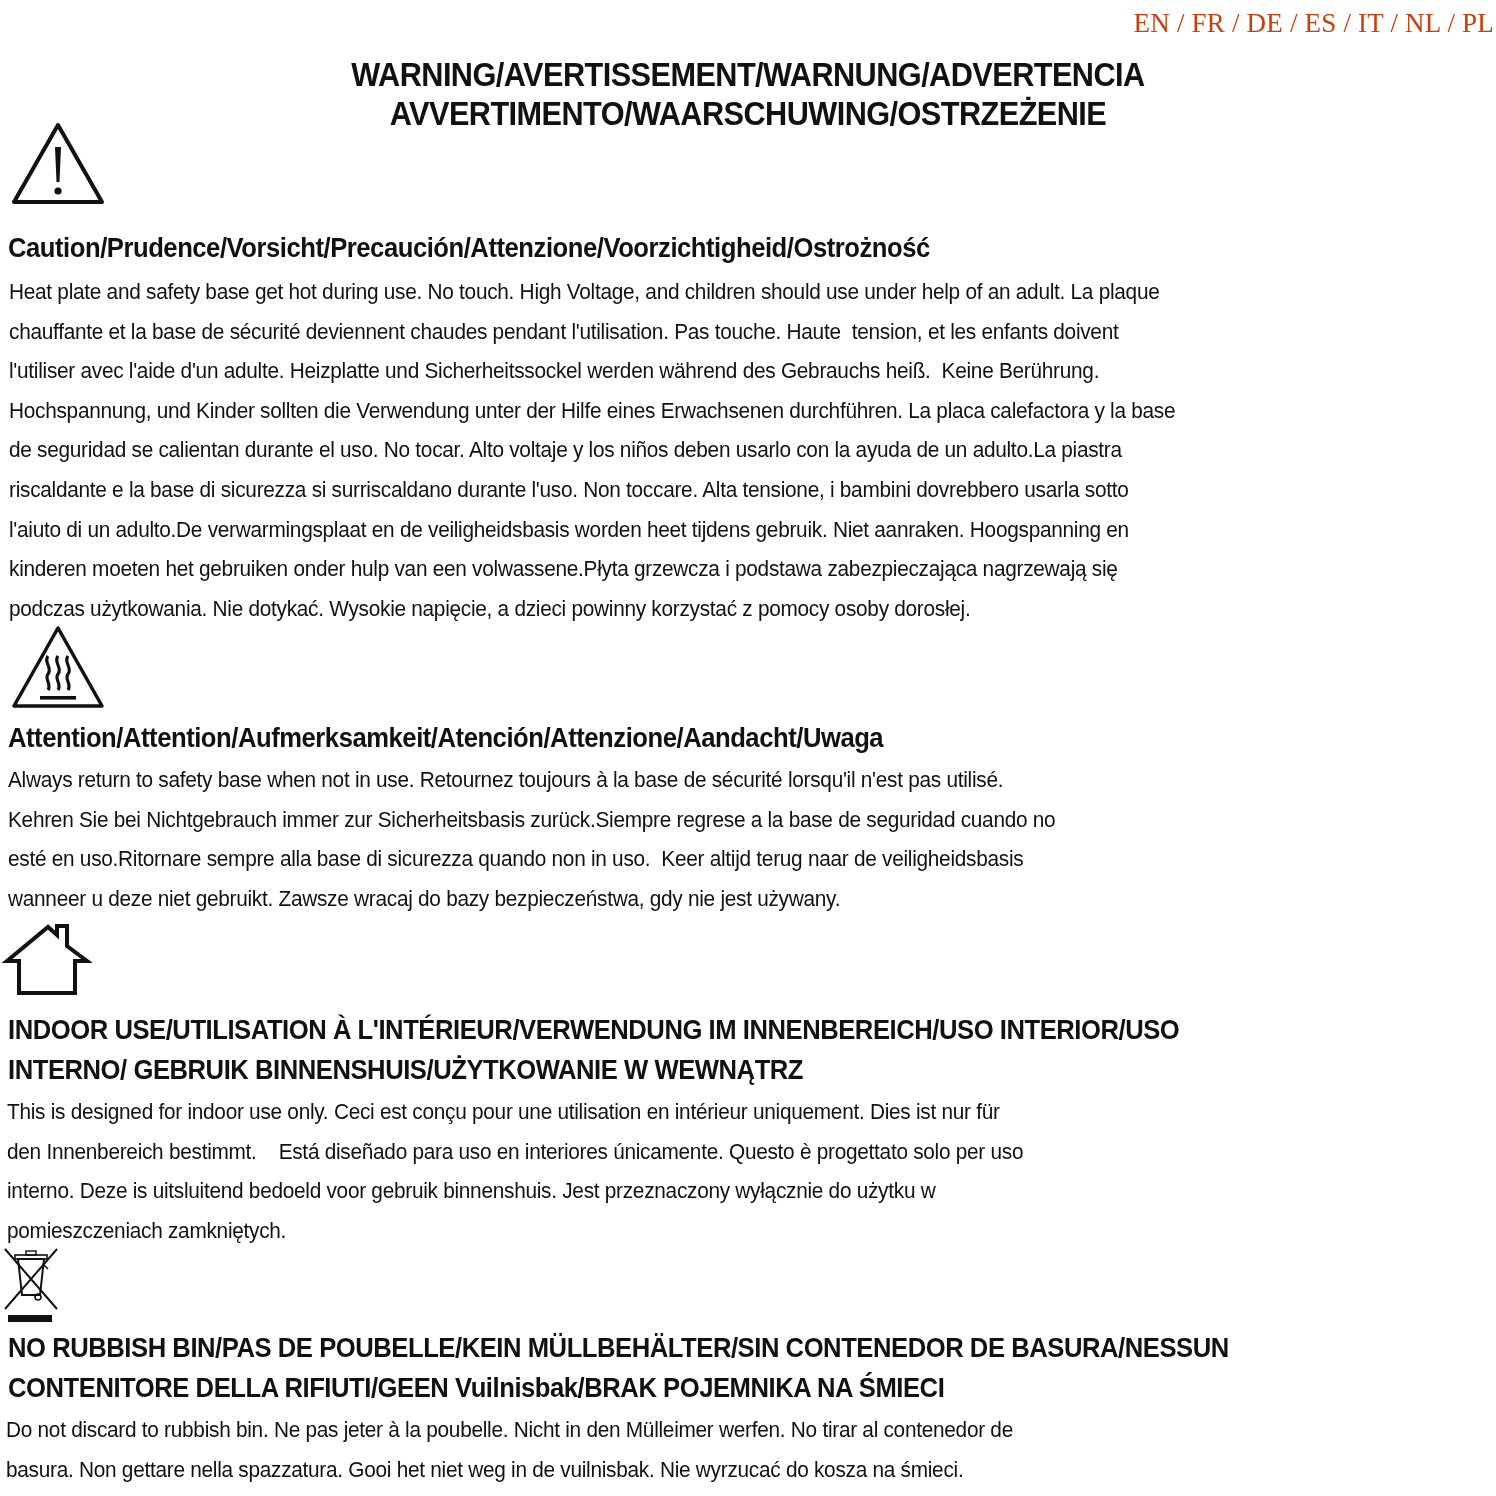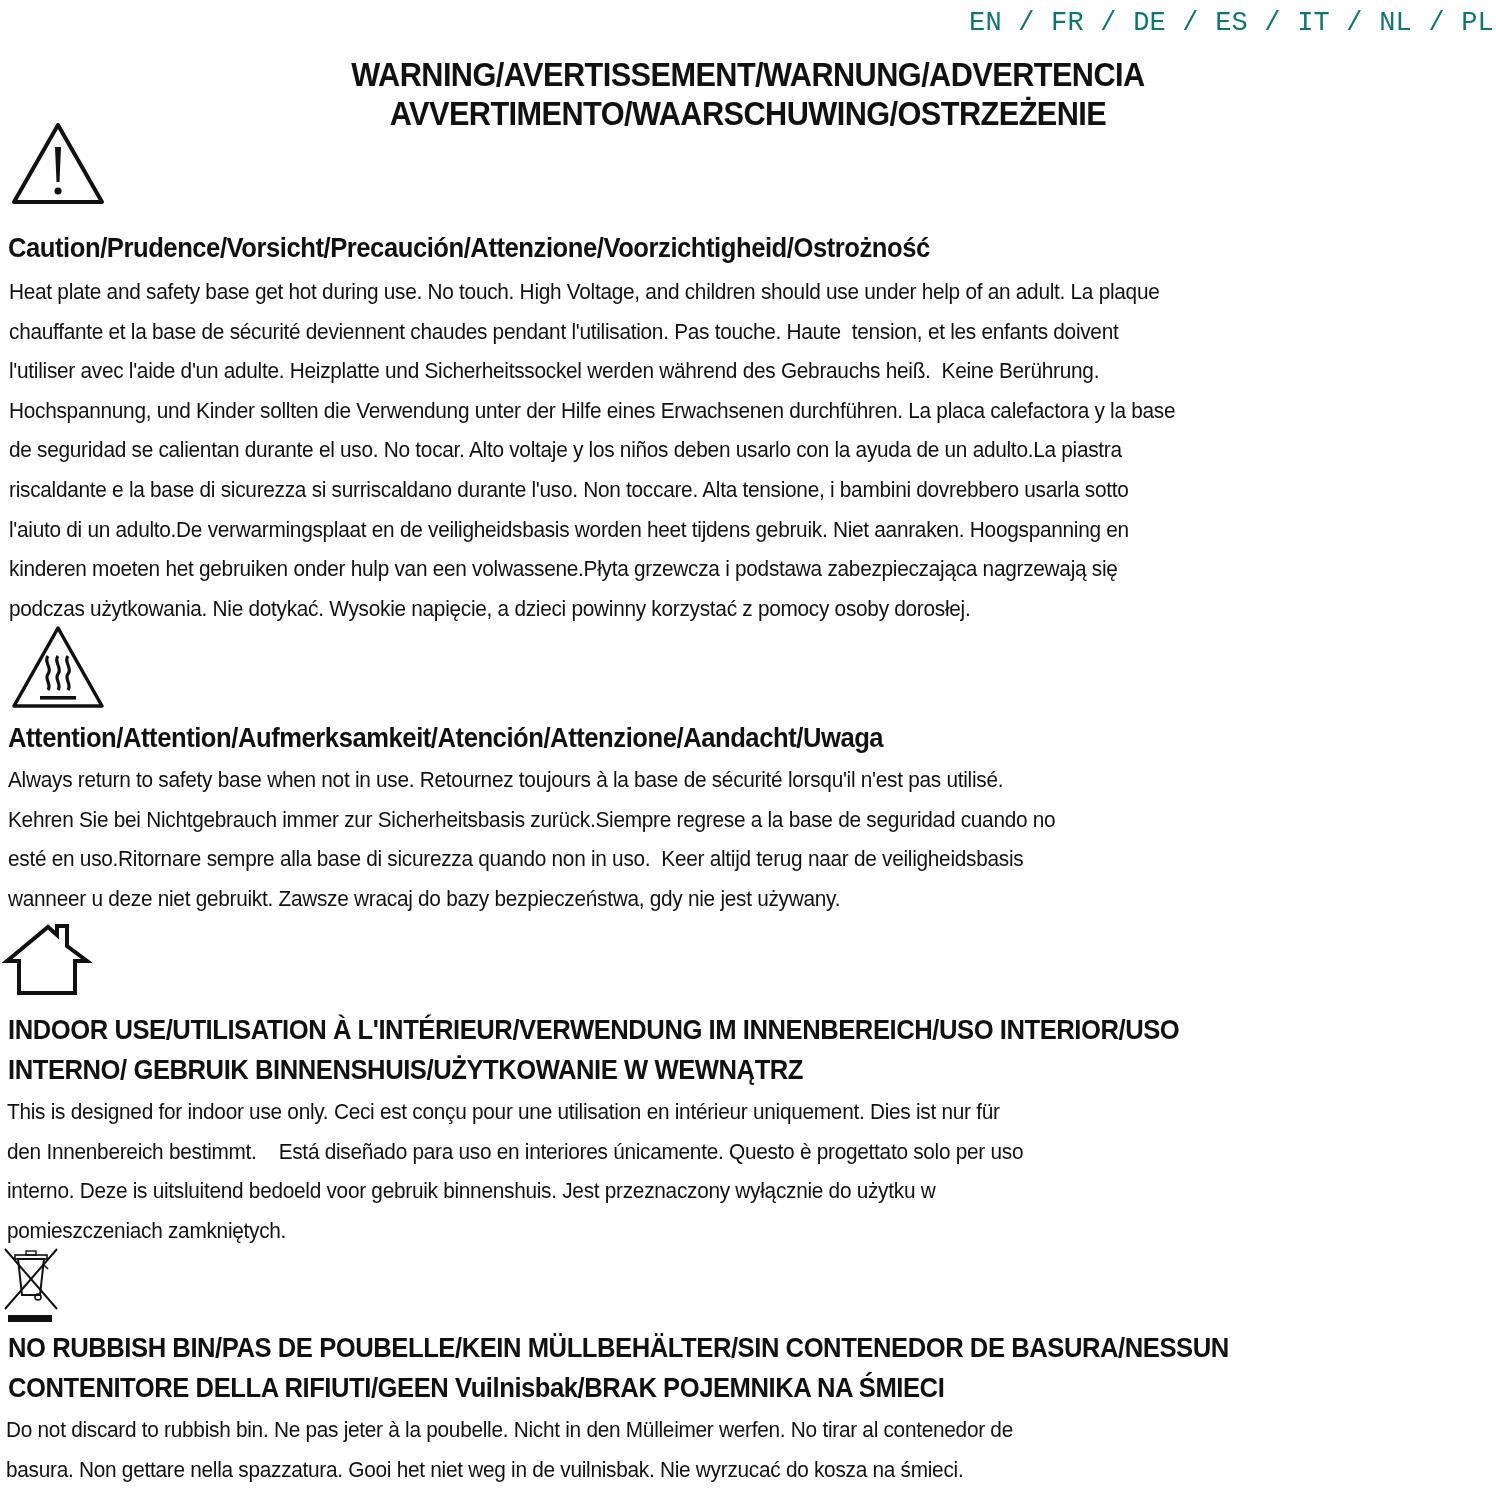--- a/index.html
+++ b/index.html
@@ -3,22 +3,22 @@
 <meta charset="utf-8">
 <style>
   html, body { margin: 0; padding: 0; background: #ffffff; }
   body {
     width: 1496px; height: 1496px; position: relative; overflow: hidden;
     color: #111111;
     font-family: "Liberation Sans", "DejaVu Sans", sans-serif;
   }
   .langs {
     position: absolute; top: 8px; right: 2px;
-    font-family: Liberation Mono, monospace;
-    font-size: 27px; color: #0f766e; letter-spacing: 0.2px; white-space: nowrap;
+    font-family: Liberation Serif, serif;
+    font-size: 27px; color: #c2410c; letter-spacing: 0.2px; white-space: nowrap;
   }
   .title {
     position: absolute; top: 55px; left: 0; width: 1496px; text-align: center;
     font-weight: bold; font-size: 33px; line-height: 39px; letter-spacing: -0.6px;
     transform: scaleX(0.93); transform-origin: center top;
   }
   .title div { white-space: nowrap; }
   .icon { position: absolute; }
   .heading {
     position: absolute; left: 8px; font-weight: bold; font-size: 28px; line-height: 40px;

